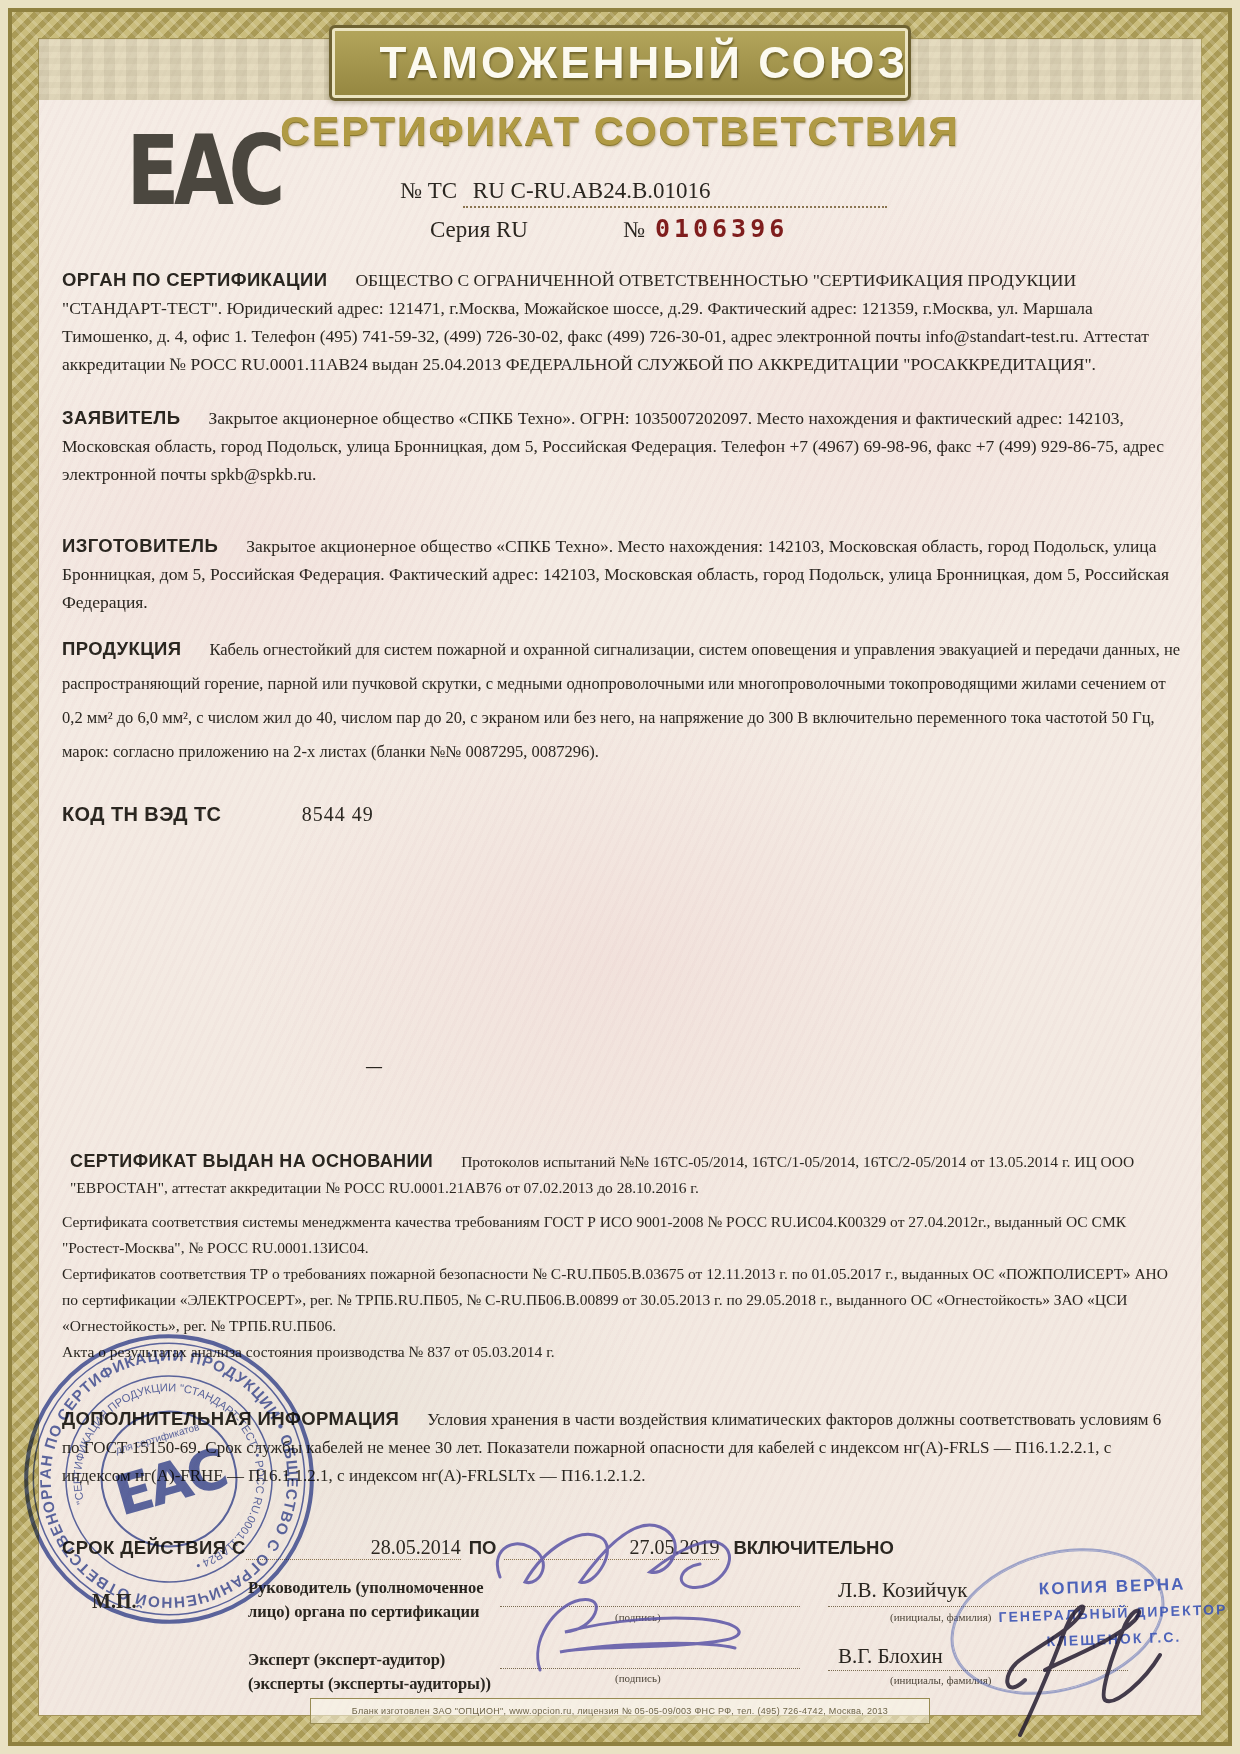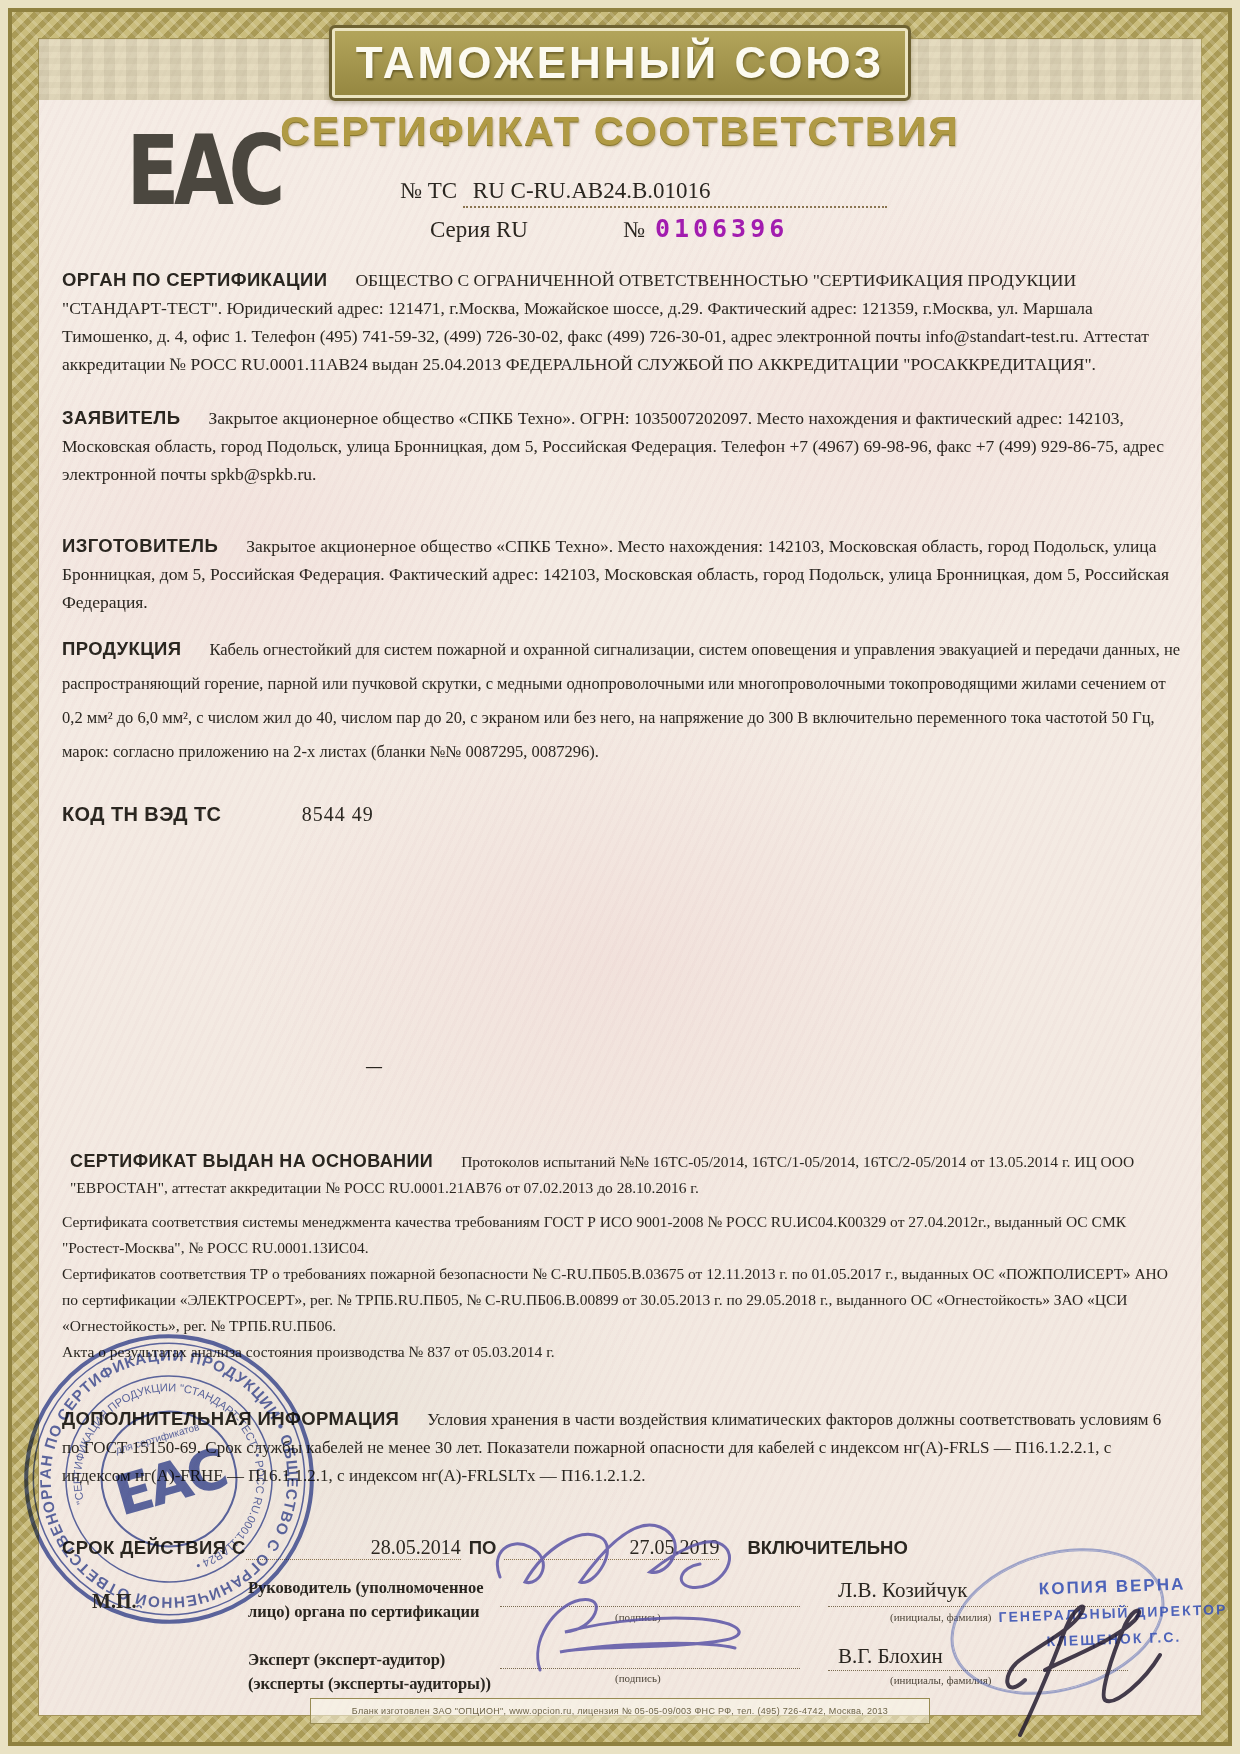--- a/index.html
+++ b/index.html
@@ -23,48 +23,48 @@
     box-shadow:inset 0 0 0 1px #a3935a;}
   .top-strip{position:absolute;left:38px;right:38px;top:38px;height:62px;opacity:.75;
     background:
       repeating-linear-gradient(90deg, rgba(148,138,70,.32) 0 11px, rgba(196,186,116,.32) 11px 22px),
       repeating-linear-gradient(0deg, rgba(140,130,60,.20) 0 6px, rgba(208,198,132,.20) 6px 12px);}
 
   
   .banner{position:absolute;top:25px;left:50%;transform:translateX(-50%);width:576px;height:70px;
     background:linear-gradient(#b4a65c,#948640);border:3px solid #6e6232;border-radius:6px;
     box-shadow:inset 0 0 0 3px #ece5c2, 0 2px 5px rgba(60,50,10,.3);
-    display:flex;align-items:center;justify-content:center;z-index:6;}
+    display:flex;align-items:center;justify-content:flex-end;z-index:6;}
   .banner span{font-family:"Liberation Sans",sans-serif;font-weight:bold;font-size:44px;letter-spacing:3px;
     color:#fcfaf0;text-shadow:1px 2px 2px rgba(60,50,10,.5);}
   .eac-logo{position:absolute;left:118px;top:120px;font-family:"DejaVu Sans",sans-serif;font-weight:bold;
     font-size:86px;color:#4b473f;letter-spacing:-6px;transform:scale(.9,1.12);z-index:3;}
   .doc-title{position:absolute;top:108px;left:0;width:100%;text-align:center;z-index:2;
     font-family:"Liberation Sans",sans-serif;font-weight:bold;font-size:41px;letter-spacing:2px;
     color:#b09a44;text-shadow:0 1px 0 #877631, 1px 2px 2px rgba(125,105,45,.45);}
 
   .cert-no{position:absolute;top:178px;left:400px;font-size:23px;z-index:2;}
   .cert-no .val{display:inline-block;min-width:400px;border-bottom:2px dotted #8a7450;padding:0 14px 2px 10px;}
   .series-row{position:absolute;top:214px;left:430px;font-size:23px;z-index:2;display:flex;align-items:baseline;}
   .series-row .gap{display:inline-block;width:95px;}
-  .series-red{color:#a21caf;font-family:"DejaVu Sans Mono",monospace;font-weight:bold;font-size:25px;letter-spacing:4px;margin-left:10px;}
+  .series-red{color:#7f1d1d;font-family:"DejaVu Sans Mono",monospace;font-weight:bold;font-size:25px;letter-spacing:4px;margin-left:10px;}
 
   
   .sec{position:absolute;left:62px;width:1120px;font-size:17.5px;line-height:28px;z-index:2;}
   .lbl{font-family:"Liberation Sans",sans-serif;font-weight:bold;font-size:18.5px;letter-spacing:.4px;margin-right:28px;}
   .small{font-size:15.5px;line-height:26px;}
   .kod-val{font-size:20px;margin-left:48px;letter-spacing:1px;}
   .dash{position:absolute;left:366px;top:1058px;font-weight:bold;z-index:2;}
 
   
   .validity{position:absolute;left:62px;top:1536px;width:1120px;z-index:2;font-size:19px;display:flex;align-items:baseline;}
   .validity .lbl{margin-right:0;}
   .date-box{display:inline-block;width:215px;text-align:right;border-bottom:1.5px dotted #8a7450;font-size:20px;}
   .v-po{font-family:"Liberation Sans",sans-serif;font-weight:bold;font-size:18.5px;margin:0 8px;}
-  .v-incl{font-family:"Liberation Sans",sans-serif;font-weight:bold;font-size:18.5px;margin-left:28px;}
+  .v-incl{font-family:"Liberation Sans",sans-serif;font-weight:bold;font-size:18.5px;margin-left:14px;}
 
   
   .role{position:absolute;left:248px;font-weight:bold;font-size:16.5px;line-height:24px;z-index:3;}
   .sig-line{position:absolute;border-bottom:1.5px dotted #7b6c50;z-index:2;}
   .caption{position:absolute;font-size:11px;color:#4e463a;z-index:2;}
   .sig-name{position:absolute;font-size:21px;z-index:3;}
   .mp{position:absolute;left:92px;top:1590px;font-weight:bold;font-size:20px;z-index:6;}
 
   svg.sig{position:absolute;z-index:4;pointer-events:none;}
   .stamp-org{position:absolute;left:16px;top:1326px;width:306px;height:306px;z-index:5;opacity:.82;

